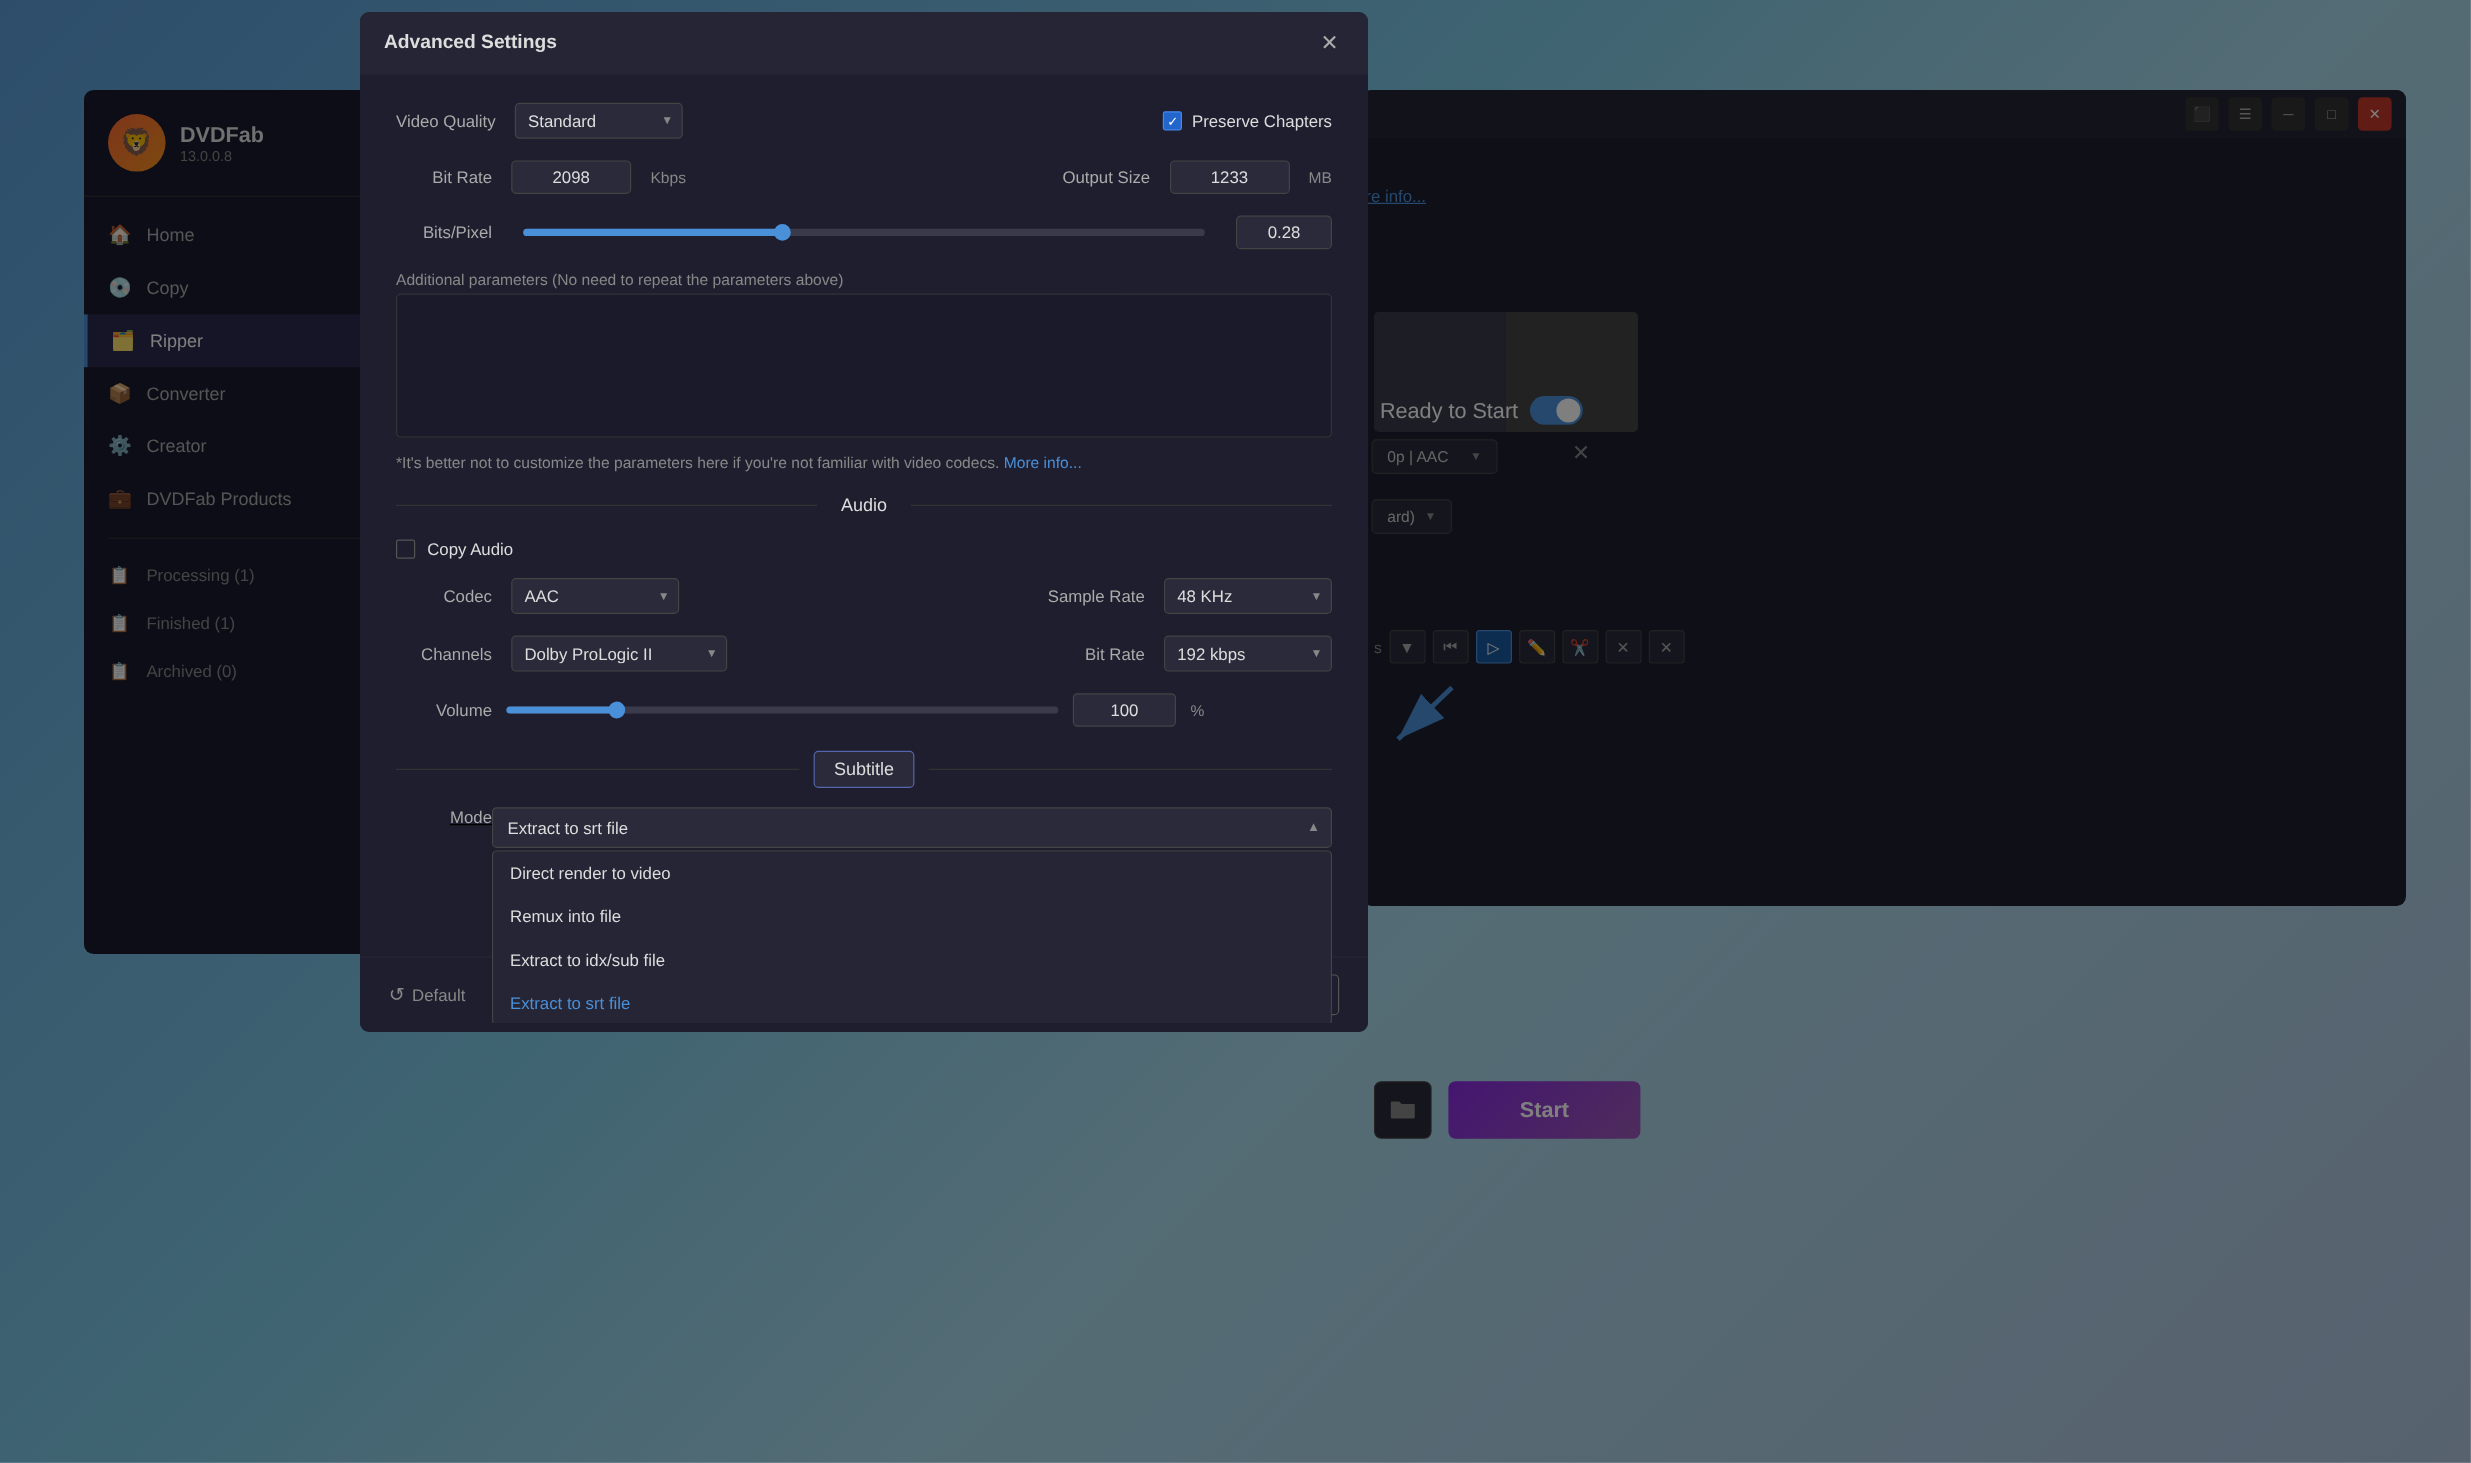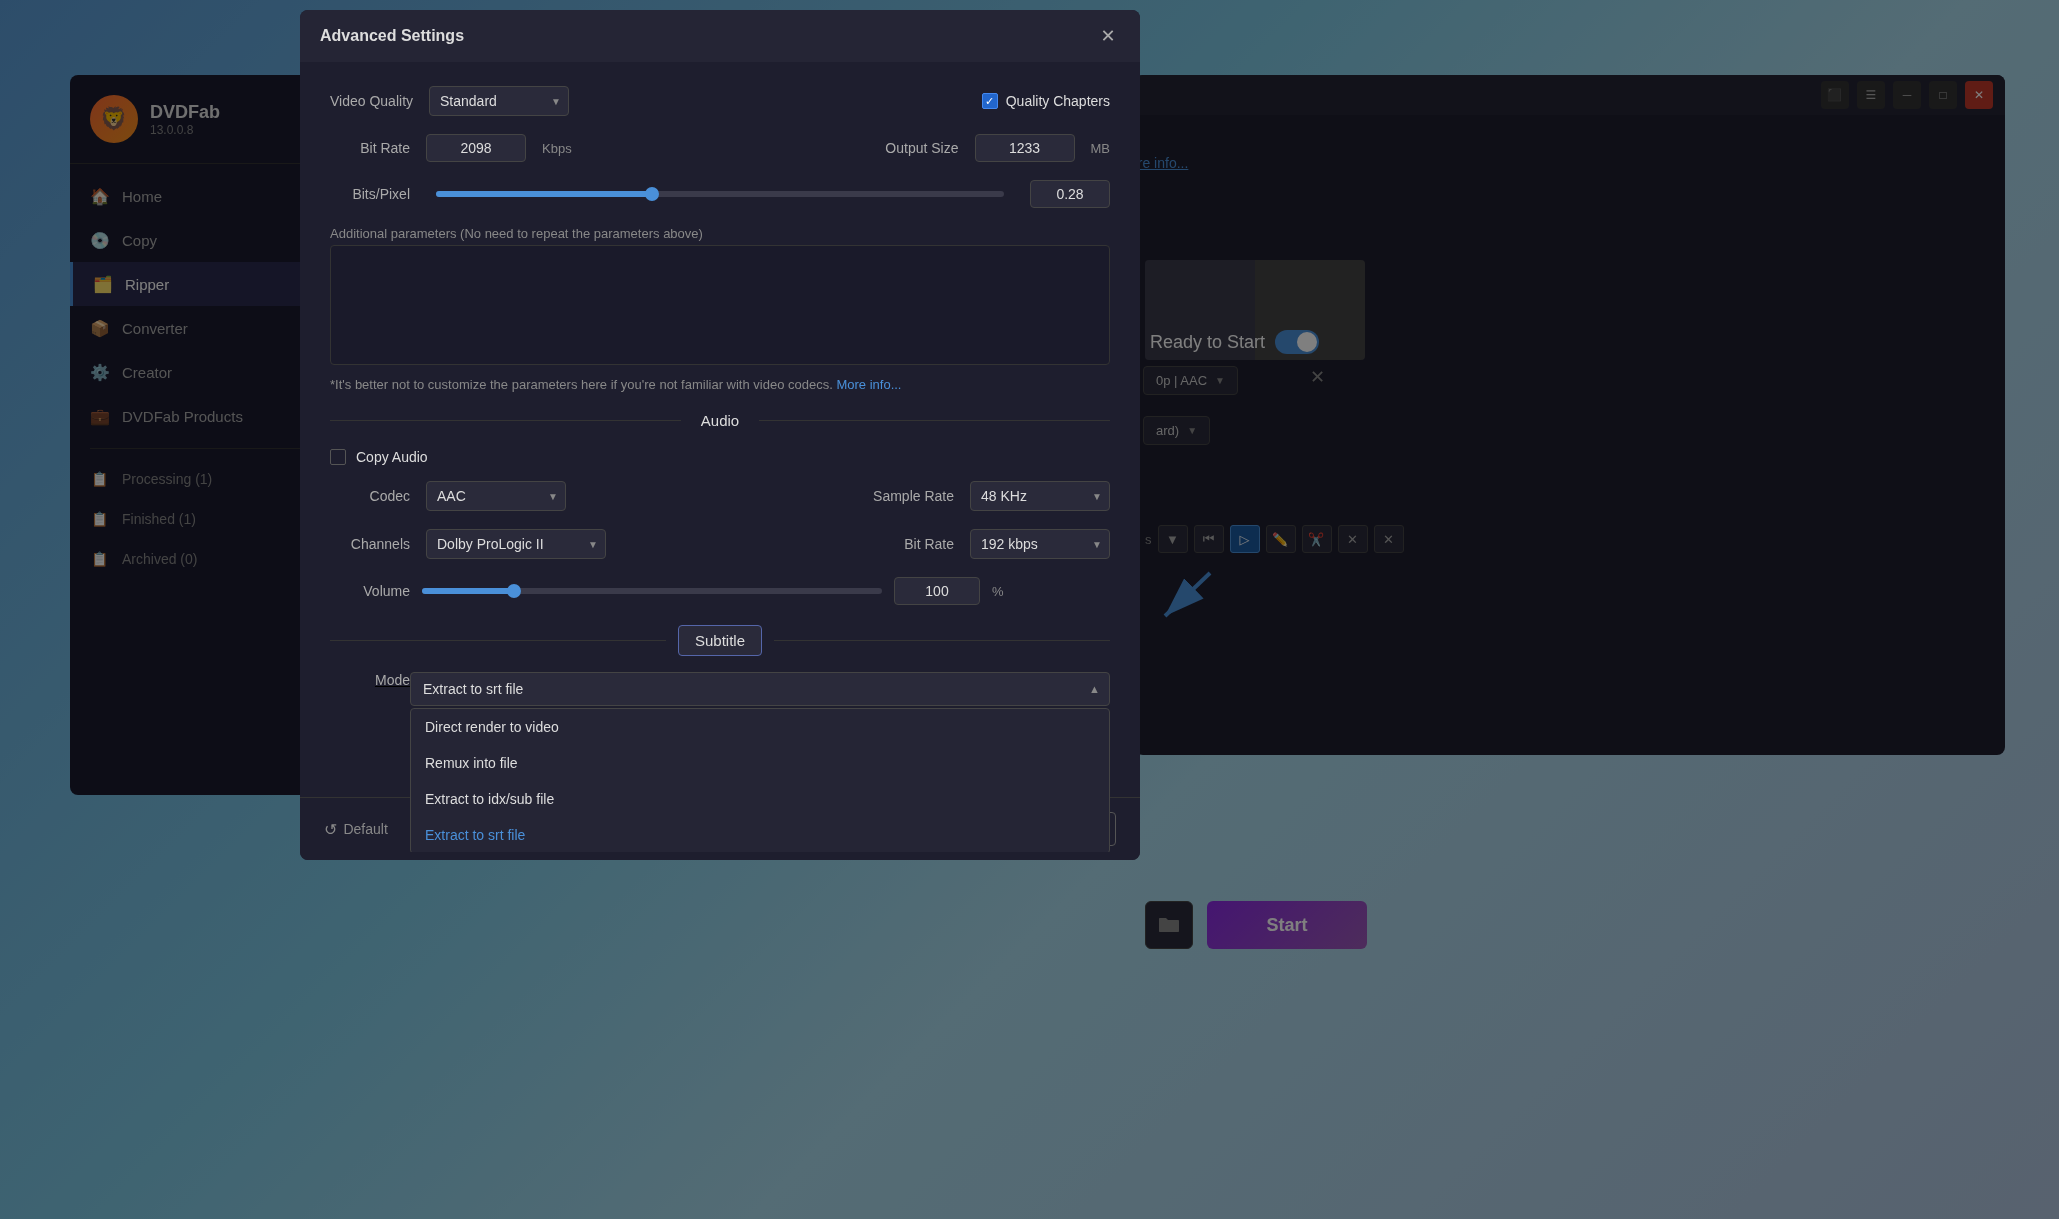--- a/index.html
+++ b/index.html
@@ -209,21 +209,21 @@
       top: 370px;
       left: 1145px;
       background: #2a2a3a;
       border: 1px solid #444;
       border-radius: 4px;
       padding: 6px 12px;
       color: #ccc;
       font-size: 13px;
       display: flex;
       align-items: center;
-      gap: 8px;
+      gap: 18px;
       cursor: pointer;
     }
 
     .codec-dropdown-arrow {
       color: #888;
       font-size: 10px;
     }
 
     .quality-dropdown {
       position: absolute;
@@ -806,21 +806,21 @@
         <select class="form-select">
           <option>Standard</option>
         </select>
         <span class="select-arrow">▼</span>
       </div>
       <div style="flex:1"></div>
       <div class="checkbox-row">
         <div class="checkbox-custom">
           <span style="color:white; font-size:11px;">✓</span>
         </div>
-        <span class="checkbox-label">Quality Chapters</span>
+        <span class="checkbox-label">Preserve Chapters</span>
       </div>
     </div>
 
     
     <div class="form-row">
       <span class="form-label">Bit Rate</span>
       <input class="input-field" type="text" value="2098" style="">
       <span class="input-unit">Kbps</span>
       <div style="flex:1"></div>
       <span class="form-label">Output Size</span>

